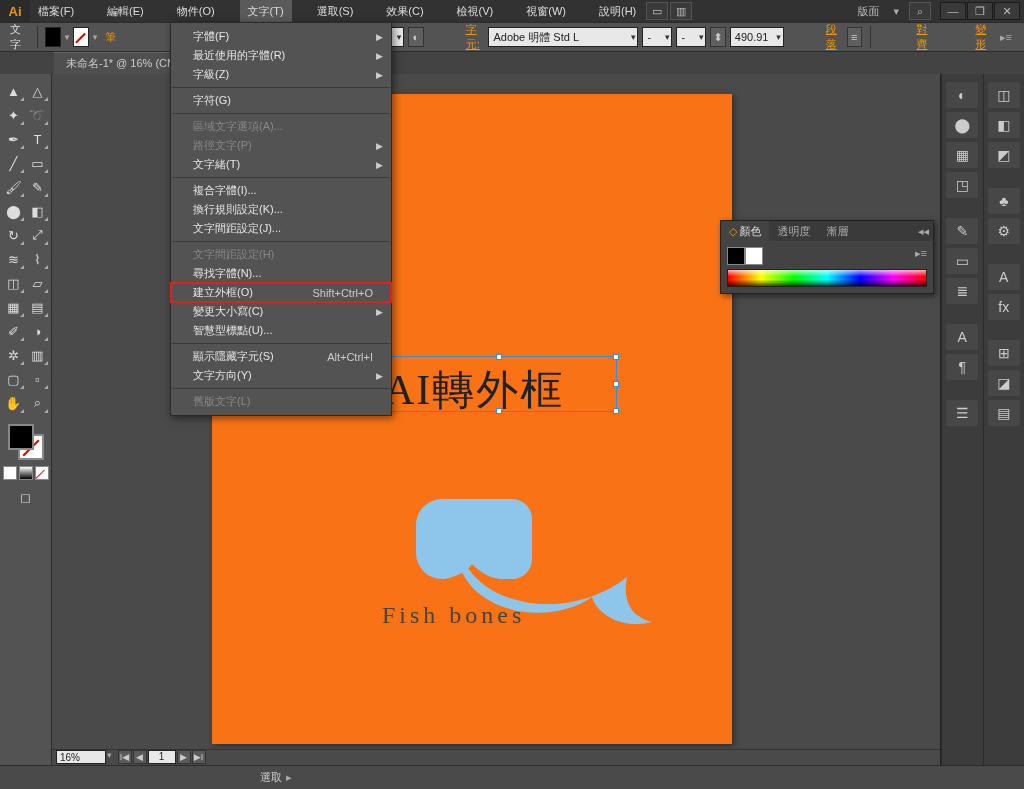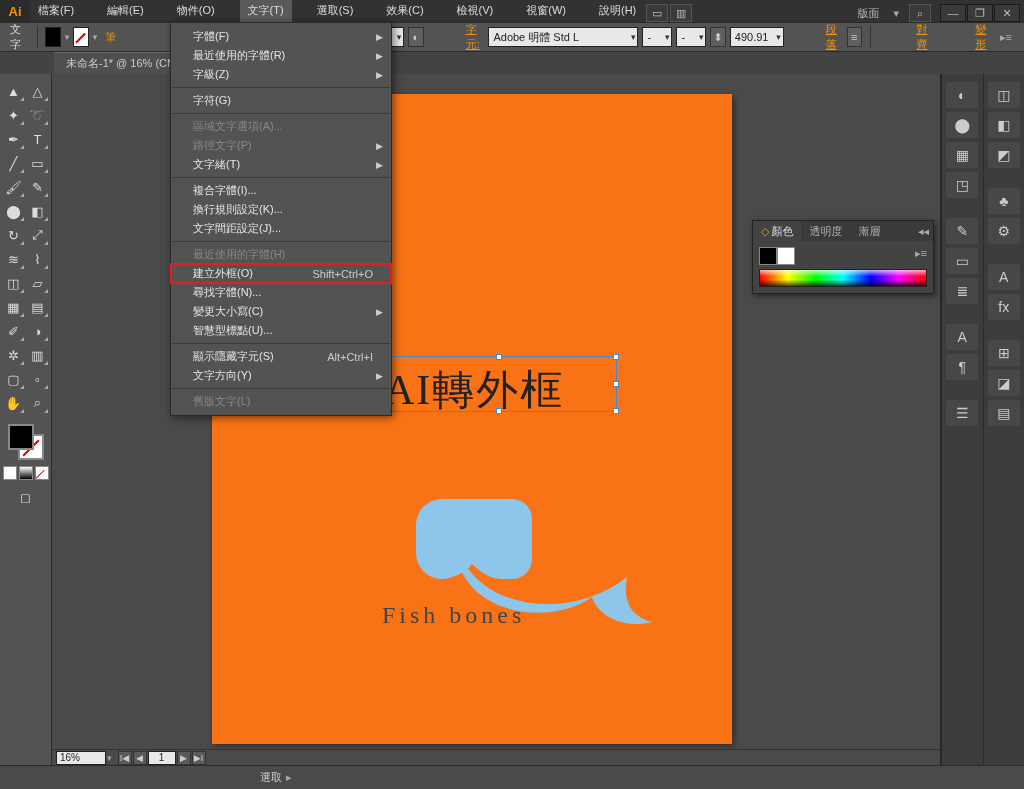--- a/index.html
+++ b/index.html
@@ -1,19 +1,19 @@
 <!DOCTYPE html>
 <html><head>
 <meta charset="utf-8">
 <style>
 * { margin: 0; padding: 0; box-sizing: border-box; font-family: "Microsoft JhengHei", Arial, sans-serif; font-size: 11px; user-select: none; }
 body { background: #4a4a4a; width: 1024px; height: 789px; overflow: hidden; position: relative; }
 
 
-.titlebar { height: 22px; background: #323232; display: flex; align-items: flex-end; color: #ccc; }
+.titlebar { height: 22px; background: #323232; display: flex; align-items: center; color: #ccc; }
 .titlebar .logo { width: 30px; height: 22px; background: #2b2b2b; display: flex; align-items: center; justify-content: center; color: #f79500; font-weight: bold; font-size: 13px; }
 .titlebar .menus { display: flex; gap: 17px; }
 .titlebar .menus span { padding: 4px 8px; color: #ddd; cursor: default; }
 .titlebar .menus span.active { background: #5a5a5a; }
 .titlebar .spacer { flex: 1; }
 .titlebar .right { display: flex; align-items: center; gap: 8px; padding-right: 4px; }
 .titlebar .winbtns { display: flex; }
 .titlebar .winbtn { width: 26px; height: 18px; display: flex; align-items: center; justify-content: center; color: #bbb; border: 1px solid #1a1a1a; margin-left: 1px; background: #3a3a3a; }
 .titlebar .label { color: #bbb; margin-right: 6px; }
 .titlebar .iconbtn { width: 22px; height: 18px; border: 1px solid #555; background: #3a3a3a; display: flex; align-items: center; justify-content: center; color: #bbb; margin-left: 2px; }
@@ -59,21 +59,21 @@
 .seltext { position: absolute; left: 172px; top: 268px; font-size: 42px; font-family: "Microsoft JhengHei", serif; color: #222; letter-spacing: 2px; }
 .selbox { position: absolute; left: 168px; top: 262px; width: 237px; height: 56px; border: 1px solid #3b8dd6; }
 .selbox .h { position: absolute; width: 6px; height: 6px; background: #fff; border: 1px solid #3b8dd6; }
 .selbox .h.tl { left: -3px; top: -3px; } .selbox .h.tr { right: -3px; top: -3px; }
 .selbox .h.bl { left: -3px; bottom: -3px; } .selbox .h.br { right: -3px; bottom: -3px; }
 .selbox .h.tm { left: 50%; top: -3px; margin-left: -3px; } .selbox .h.bm { left: 50%; bottom: -3px; margin-left: -3px; }
 .selbox .h.ml { left: -3px; top: 50%; margin-top: -3px; } .selbox .h.mr { right: -3px; top: 50%; margin-top: -3px; }
 
 .fish { position: absolute; left: 200px; top: 395px; }
 .fishtext { position: absolute; left: 170px; top: 508px; font-family: "Comic Sans MS", cursive; font-size: 24px; color: #444; letter-spacing: 4px; }
-.scrollh { position: absolute; left: 0; right: 0; bottom: 0; height: 16px; background: #4a4a4a; border-top: 1px solid #333; display: flex; align-items: center; }
+.scrollh { position: absolute; left: 0; right: 0; bottom: 0; height: 16px; background: #4a4a4a; border-top: 1px solid #333; display: flex; }
 .scrollh .zoom { width: 50px; height: 14px; background: #e8e8e8; color: #222; font-size: 10px; display: flex; align-items: center; padding: 0 3px; margin-left: 4px; border: 1px solid #222; }
 .scrollh .nav { display: flex; gap: 1px; margin-left: 6px; }
 .scrollh .navbtn { width: 14px; height: 14px; background: #5a5a5a; border: 1px solid #333; color: #ccc; display: flex; align-items: center; justify-content: center; font-size: 9px; }
 .scrollh .page { width: 28px; height: 14px; background: #e8e8e8; color: #222; font-size: 10px; text-align: center; border: 1px solid #222; line-height: 12px; }
 
 
 .rightdock { width: 84px; background: #3c3c3c; border-left: 1px solid #222; display: flex; }
 .dockcol { width: 42px; display: flex; flex-direction: column; align-items: center; padding-top: 8px; gap: 2px; border-left: 1px solid #2b2b2b; }
 .dockbtn { width: 32px; height: 26px; background: #474747; display: flex; align-items: center; justify-content: center; color: #ccc; font-size: 14px; border-radius: 2px; margin-bottom: 2px; }
 .dockgroup-gap { height: 14px; }
@@ -81,21 +81,21 @@
 
 .menu { position: absolute; left: 170px; top: 22px; width: 222px; background: #535353; border: 1px solid #2a2a2a; box-shadow: 2px 2px 8px rgba(0,0,0,.5); z-index: 100; padding: 4px 0; }
 .menu .mi { height: 19px; display: flex; align-items: center; padding: 0 18px 0 22px; color: #e6e6e6; position: relative; }
 .menu .mi.disabled { color: #888; }
 .menu .mi .arrow { position: absolute; right: 8px; font-size: 9px; color: #ccc; }
 .menu .mi .shortcut { position: absolute; right: 18px; color: #ccc; }
 .menu .msep { height: 1px; background: #3a3a3a; margin: 3px 1px; }
 .menu .mi.highlight { outline: 2px solid #e02020; outline-offset: -1px; }
 
 
-.panel-color { position: absolute; right: 90px; top: 220px; width: 182px; background: #434343; border: 1px solid #222; z-index: 50; box-shadow: 2px 2px 6px rgba(0,0,0,.5); }
+.panel-color { position: absolute; right: 90px; top: 220px; width: 214px; background: #434343; border: 1px solid #222; z-index: 50; box-shadow: 2px 2px 6px rgba(0,0,0,.5); }
 .panel-color .tabs { display: flex; background: #3a3a3a; height: 20px; align-items: center; }
 .panel-color .tab { padding: 3px 8px; color: #aaa; font-size: 11px; }
 .panel-color .tab.active { background: #434343; color: #ddd; }
 .panel-color .tab .dot { color: #f79500; margin-right: 2px; }
 .panel-color .body { padding: 6px; }
 .panel-color .sw { display: flex; gap: 0; margin-bottom: 4px; }
 .panel-color .swbox { width: 18px; height: 18px; border: 1px solid #888; }
 .panel-color .swbox.black { background: #000; }
 .panel-color .swbox.white { background: #fff; }
 .spectrum { width: 100%; height: 18px; background: linear-gradient(to right, #ff0000, #ffff00, #00ff00, #00ffff, #0000ff, #ff00ff, #ff0000); border: 1px solid #222; position: relative; }
@@ -342,28 +342,28 @@
       <span>複合字體(I)...</span>
     </div>
     <div class="mi">
       <span>換行規則設定(K)...</span>
     </div>
     <div class="mi">
       <span>文字間距設定(J)...</span>
     </div>
     <div class="msep"></div>
     <div class="mi disabled">
-      <span>最近使用的字體(H)</span>
+      <span>文字間距設定(H)</span>
+    </div>
+    <div class="mi">
+      <span>尋找字體(N)...</span>
     </div>
     <div class="mi highlight">
       <span>建立外框(O)</span>
       <span class="shortcut">Shift+Ctrl+O</span>
-    </div>
-    <div class="mi">
-      <span>尋找字體(N)...</span>
     </div>
     <div class="mi">
       <span>變更大小寫(C)</span>
       <span class="arrow">▶</span>
     </div>
     <div class="mi">
       <span>智慧型標點(U)...</span>
     </div>
     <div class="msep"></div>
     <div class="mi">

